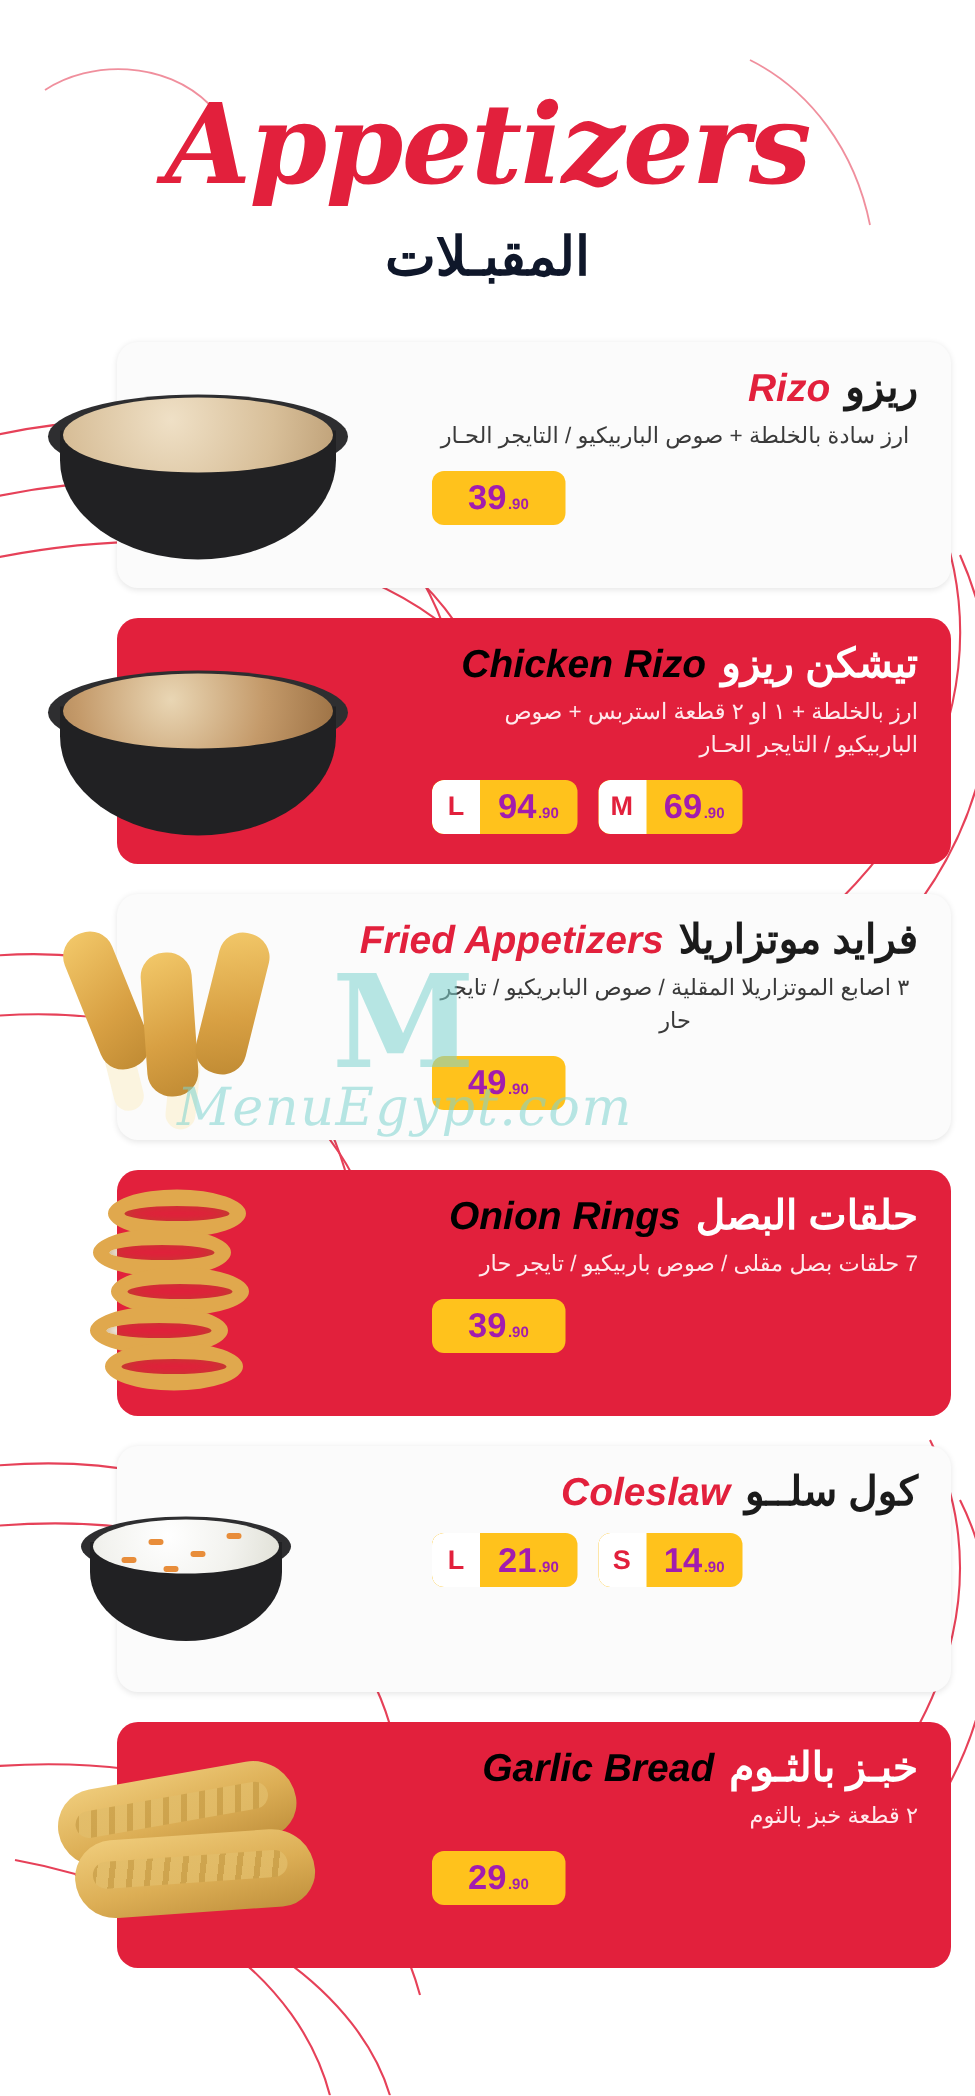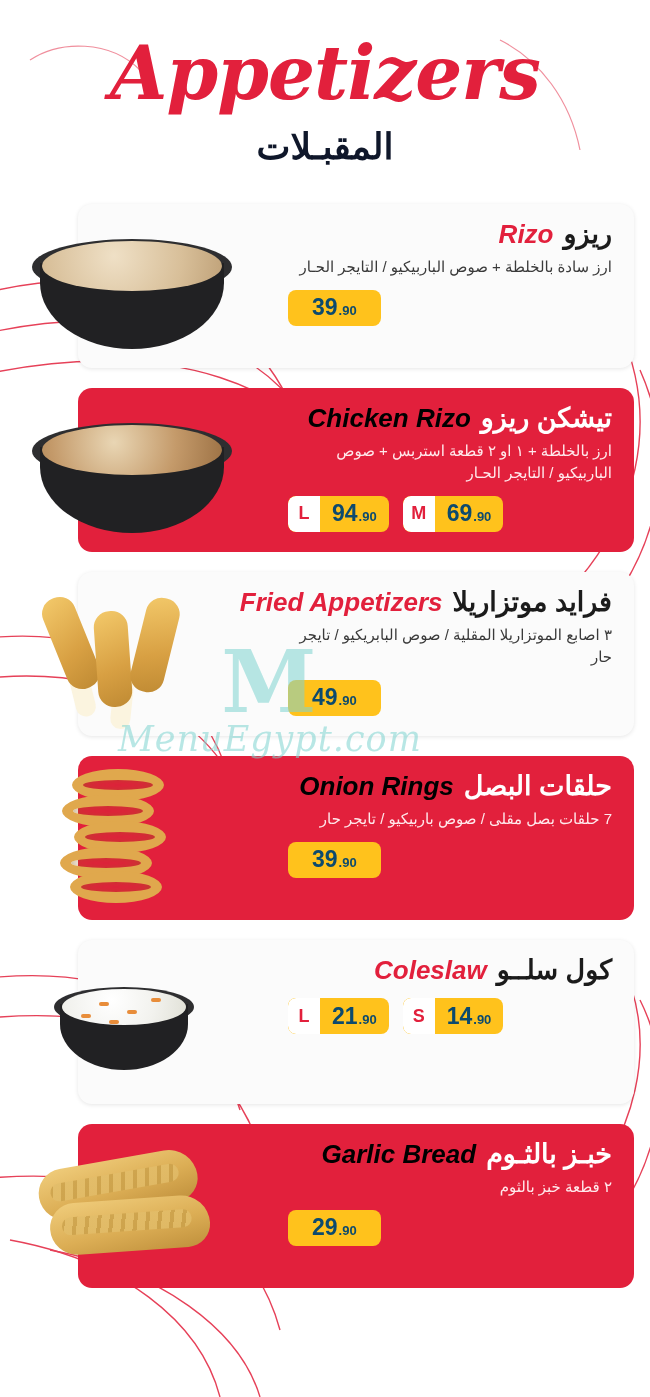--- a/index.html
+++ b/index.html
@@ -23,21 +23,21 @@
     position: absolute;
     inset: 0;
     z-index: 0;
     pointer-events: none;
   }
 
   
   .header {
     position: relative;
     z-index: 3;
-    padding-top: 36px;
+    padding-top: 60px;
     text-align: center;
   }
   .title-en {
     font-family: "DejaVu Serif", serif;
     font-style: italic;
     font-weight: bold;
     font-size: 74px;
     color: #e2203c;
     letter-spacing: -1px;
     line-height: 1;
@@ -107,21 +107,21 @@
   }
   .card.red .name-en { color: #000000; }
   .card.white .name-en { color: #e2203c; }
   .desc {
     margin-top: 6px;
     font-size: 15px;
     line-height: 1.45;
     direction: rtl;
   }
   .card.red .desc { color: #ffe9ec; }
-  .card.white .desc { color: #3a3a3a; }
+  .card.white .desc { color: #3a3a3a; text-align: center; }
 
   .prices {
     margin-top: 12px;
     display: flex;
     flex-direction: row-reverse;
     justify-content: flex-end;
     gap: 14px;
     direction: ltr;
   }
   .price-pill {
@@ -149,29 +149,29 @@
     align-items: center;
     justify-content: center;
     width: 32px;
     border-radius: 8px 0 0 8px;
   }
   .card.white .size-tag { background: #ffffff; }
   .price-val {
     display: flex;
     align-items: baseline;
     padding: 0 12px;
-    color: #0c4a6e;
+    color: #a21caf;
   }
   .price-int {
     font-size: 23px;
     font-weight: bold;
     line-height: 1;
   }
   .price-dec {
-    font-size: 13px;
+    font-size: 10px;
     font-weight: bold;
     margin-left: 1px;
   }
 
   
   .photo {
     position: absolute;
     z-index: 4;
     left: 14px;
     top: 50%;

